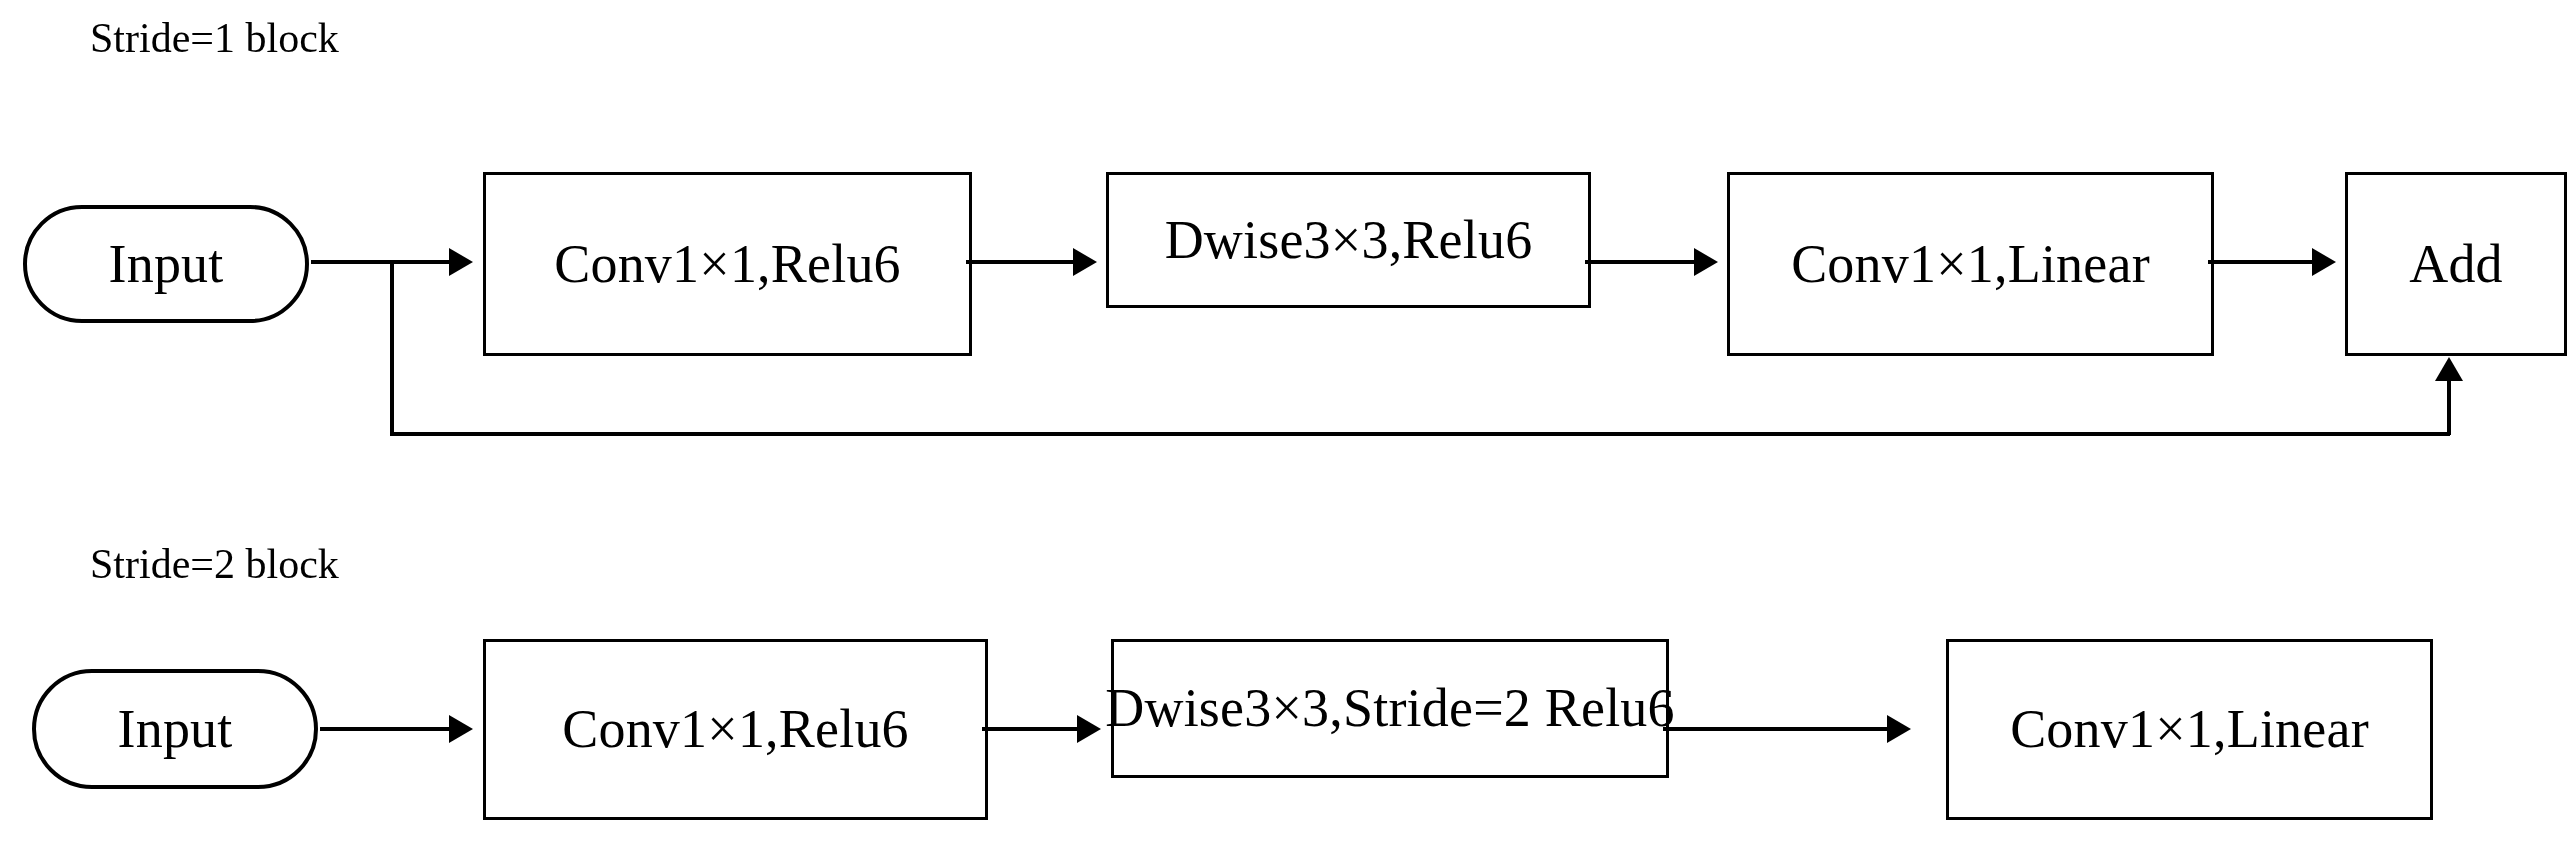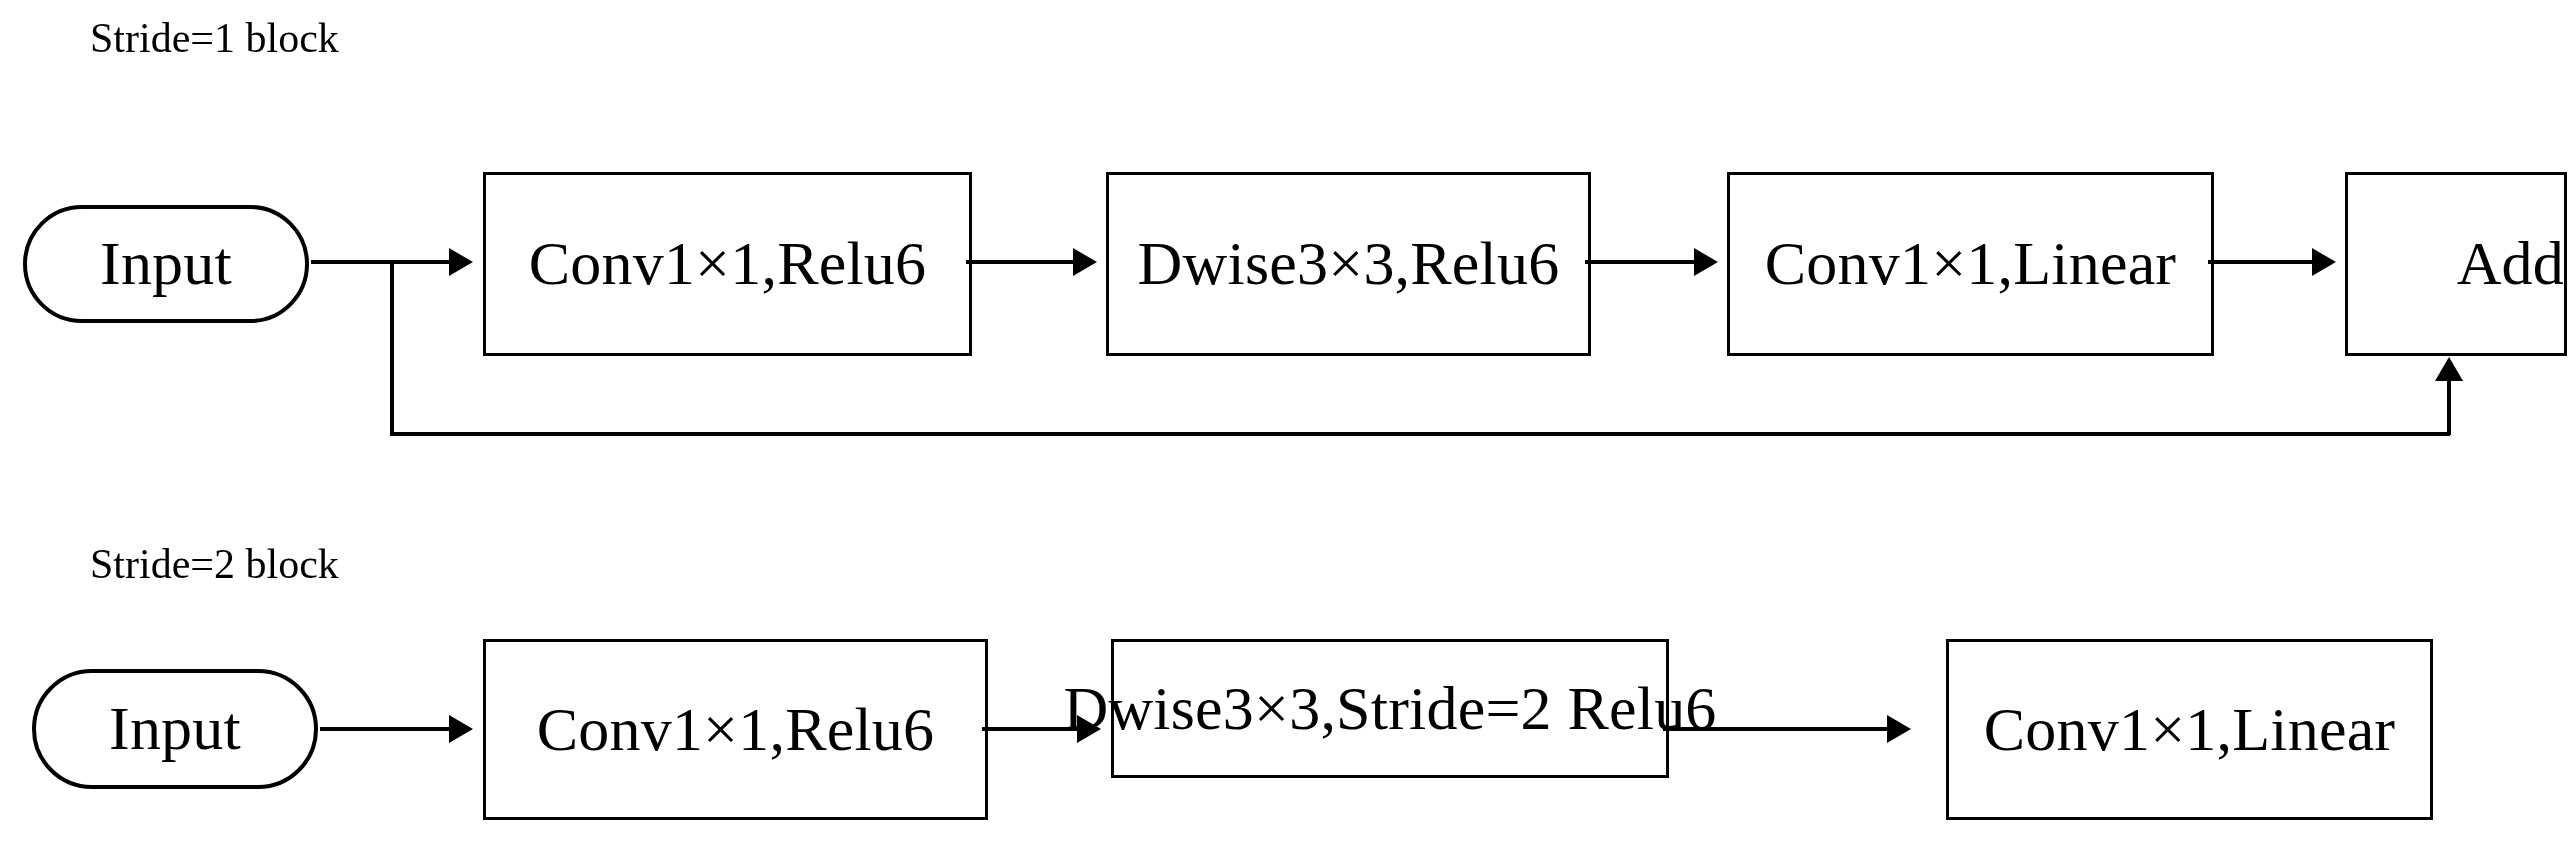--- a/index.html
+++ b/index.html
@@ -36,41 +36,41 @@
     box-sizing: border-box;
     background: #ffffff;
     border: 3.7px solid #000000;
     display: flex;
     align-items: center;
     justify-content: center;
     text-align: center;
   }
   .node .node-label {
     font-family: "Liberation Serif", "DejaVu Serif", serif;
-    font-size: 62px;
+    font-size: 54px;
     line-height: 1.05;
     color: #000000;
     white-space: nowrap;
     letter-spacing: 0.2px;
   }
   .node-stadium {
     border-radius: 922px;
     border-width: 4.6px;
   }
   .node-rect {
     border-radius: 0;
     margin-left: 8px;
   }
 
   
   #node-input-1    { left: 23px;   top: 205px; width: 286px; height: 118px; }
   #node-conv1-1    { left: 475px;  top: 172px; width: 489px; height: 184px; }
-  #node-dwise-1    { left: 1098px; top: 172px; width: 485px; height: 184px; }
+  #node-dwise-1    { left: 1098px; top: 172px; width: 485px; height: 136px; }
   #node-convlin-1  { left: 1719px; top: 172px; width: 487px; height: 184px; }
-  #node-add-1      { left: 2337px; top: 172px; width: 222px; height: 184px; justify-content: flex-end; }
+  #node-add-1      { left: 2337px; top: 172px; width: 222px; height: 184px; }
 
   
   #node-input-2    { left: 32px;   top: 669px; width: 286px; height: 120px; }
   #node-conv1-2    { left: 475px;  top: 639px; width: 505px; height: 181px; }
   #node-dwise-2    { left: 1103px; top: 639px; width: 558px; height: 139px; }
   #node-convlin-2  { left: 1938px; top: 639px; width: 487px; height: 181px; }
 
   
   .hline {
     position: absolute;

